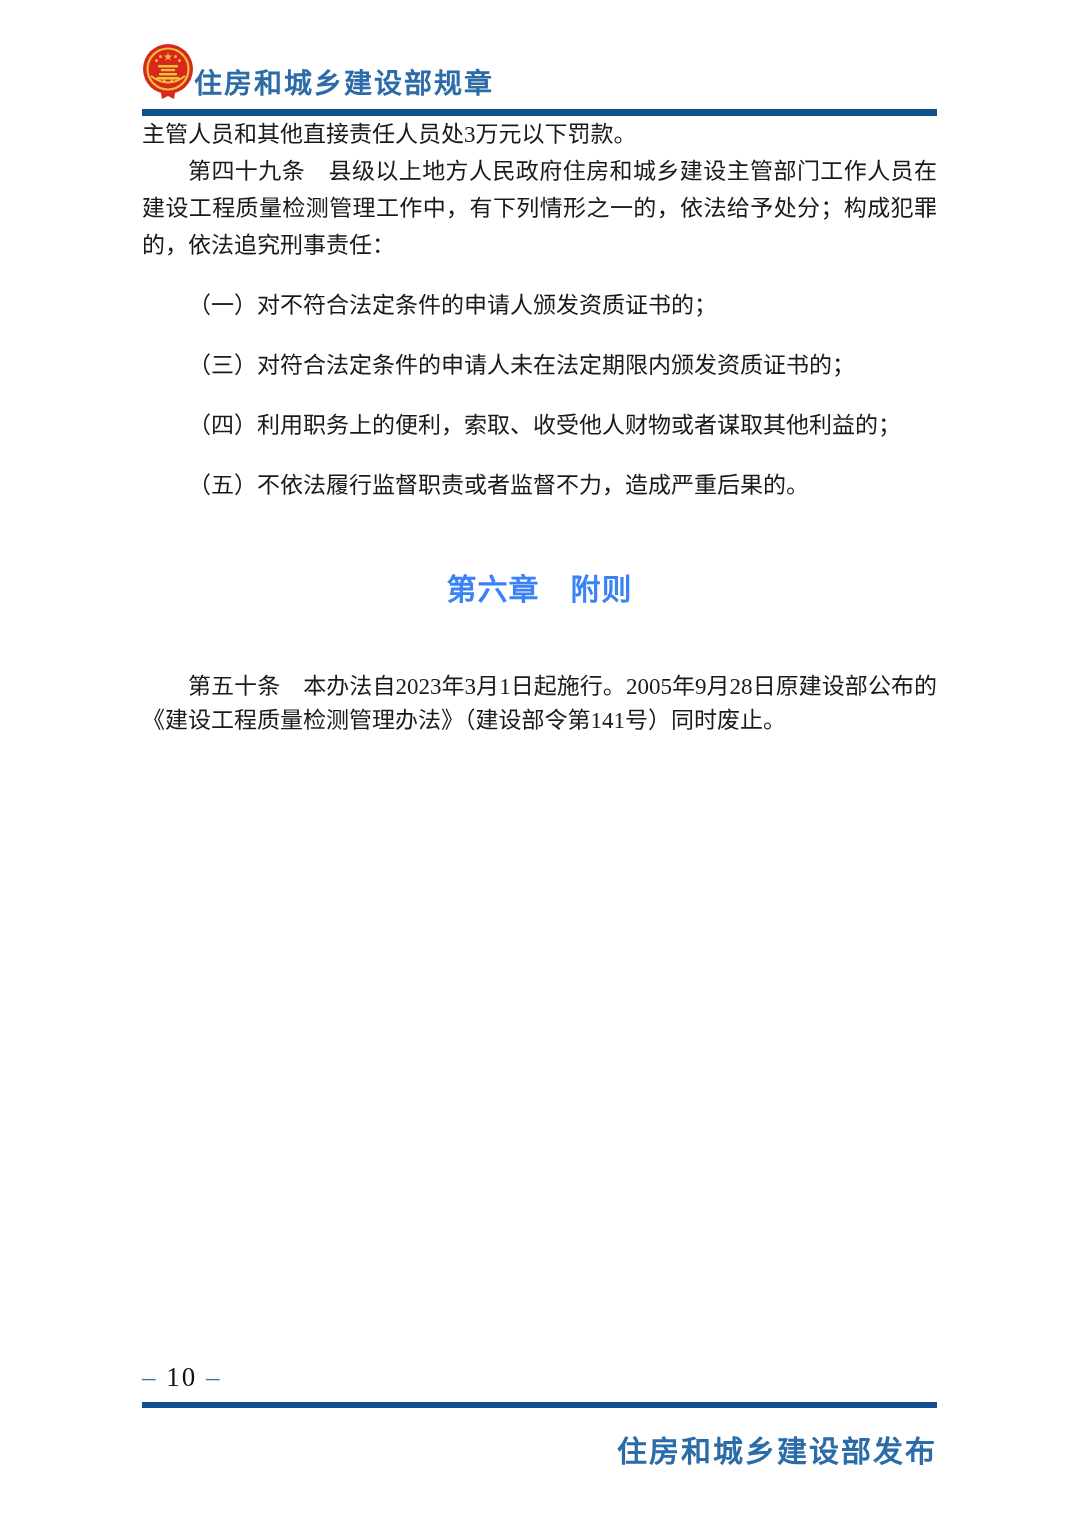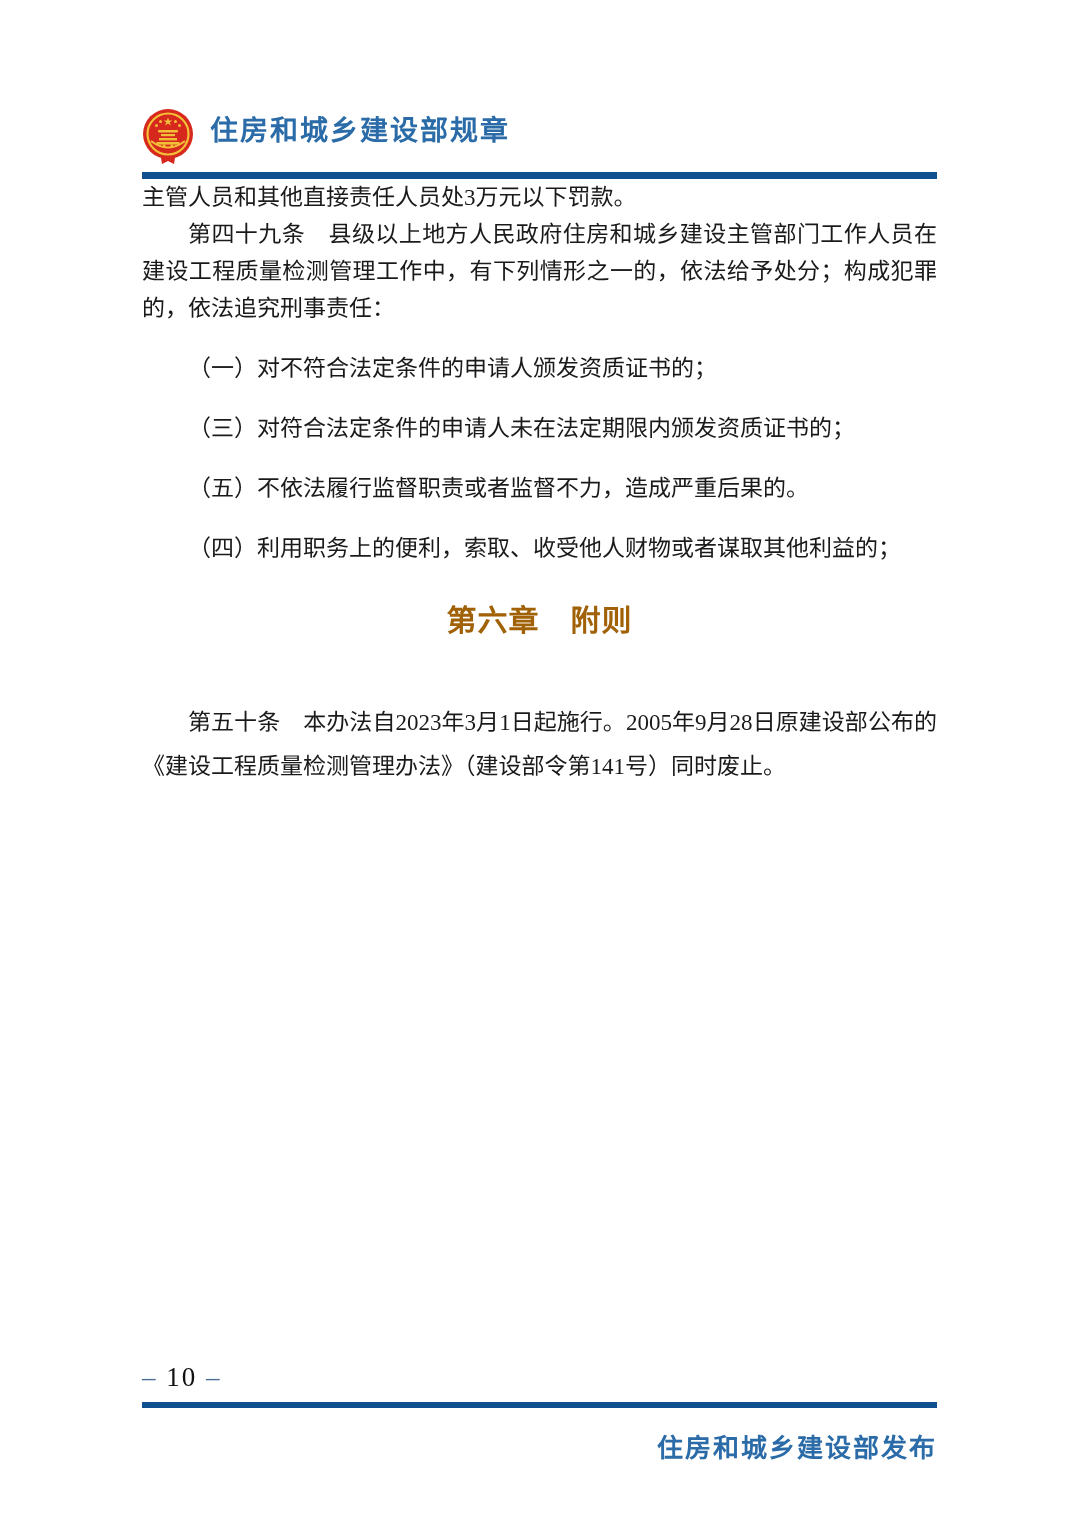--- a/index.html
+++ b/index.html
@@ -15,23 +15,23 @@
   }
   .content-col {
     position: absolute;
     left: 142px;
     width: 795px;
     top: 0;
   }
   
   .masthead {
     display: flex;
-    align-items: flex-start;
-    gap: 16px;
-    padding-top: 108px;
+    align-items: flex-end;
+    gap: 0;
+    padding-top: 45px;
     height: 56px;
     box-sizing: content-box;
   }
   .emblem { width: 52px; height: 58px; flex: 0 0 auto; display: block; }
   .masthead-title {
     margin: 0;
     font-size: 28px;
     font-weight: 700;
     letter-spacing: 2px;
     color: #2a6ba8;
@@ -51,33 +51,33 @@
   }
   .para { margin: 0; }
   .para.first { }
   .para.indent { text-indent: 2em; }
   .para.article { margin-top: 0; }
   .list-item {
     margin: 23px 0 0 0;
     text-indent: 2em;
   }
   .chapter-heading {
-    margin: 34px 0 0 0;
+    margin: 66px 0 0 0;
     text-align: center;
     font-size: 30px;
     line-height: 40px;
     font-weight: 700;
-    color: #a16207;
+    color: #3b82f6;
     font-family: "Liberation Sans", "DejaVu Sans", sans-serif;
     letter-spacing: 1px;
     text-indent: 0;
   }
   .para.closing {
     margin-top: 60px;
-    line-height: 44px;
+    line-height: 34px;
   }
   
   .page-number {
     position: absolute;
     left: 142px;
     top: 1362px;
     font-size: 27px;
     color: #111111;
     letter-spacing: 2px;
   }
@@ -87,21 +87,21 @@
     left: 142px;
     width: 795px;
     top: 1402px;
     height: 6px;
     background: #10508f;
   }
   .publisher {
     position: absolute;
     right: 143px;
     top: 1427px;
-    font-size: 26px;
+    font-size: 30px;
     font-weight: 600;
     letter-spacing: 2px;
     color: #2a6ba8;
     font-family: "Liberation Serif", "DejaVu Serif", serif;
   }
 </style>
 </head>
 <body>
 
 <div class="page">
@@ -137,22 +137,22 @@
 
     <div class="rule"></div>
 
     <main class="doc-body">
       <p class="para first">主管人员和其他直接责任人员处3万元以下罚款。</p>
 
       <p class="para indent article">第四十九条　县级以上地方人民政府住房和城乡建设主管部门工作人员在建设工程质量检测管理工作中，有下列情形之一的，依法给予处分；构成犯罪的，依法追究刑事责任：</p>
 
       <p class="list-item">（一）对不符合法定条件的申请人颁发资质证书的；</p>
       <p class="list-item">（三）对符合法定条件的申请人未在法定期限内颁发资质证书的；</p>
+      <p class="list-item">（四）利用职务上的便利，索取、收受他人财物或者谋取其他利益的；</p>
       <p class="list-item">（五）不依法履行监督职责或者监督不力，造成严重后果的。</p>
-      <p class="list-item">（四）利用职务上的便利，索取、收受他人财物或者谋取其他利益的；</p>
 
       <h2 class="chapter-heading">第六章　附则</h2>
 
       <p class="para indent closing">第五十条　本办法自2023年3月1日起施行。2005年9月28日原建设部公布的《建设工程质量检测管理办法》（建设部令第141号）同时废止。</p>
     </main>
 
   </div>
 
   <div class="page-number">
     <span class="dash">–</span>

